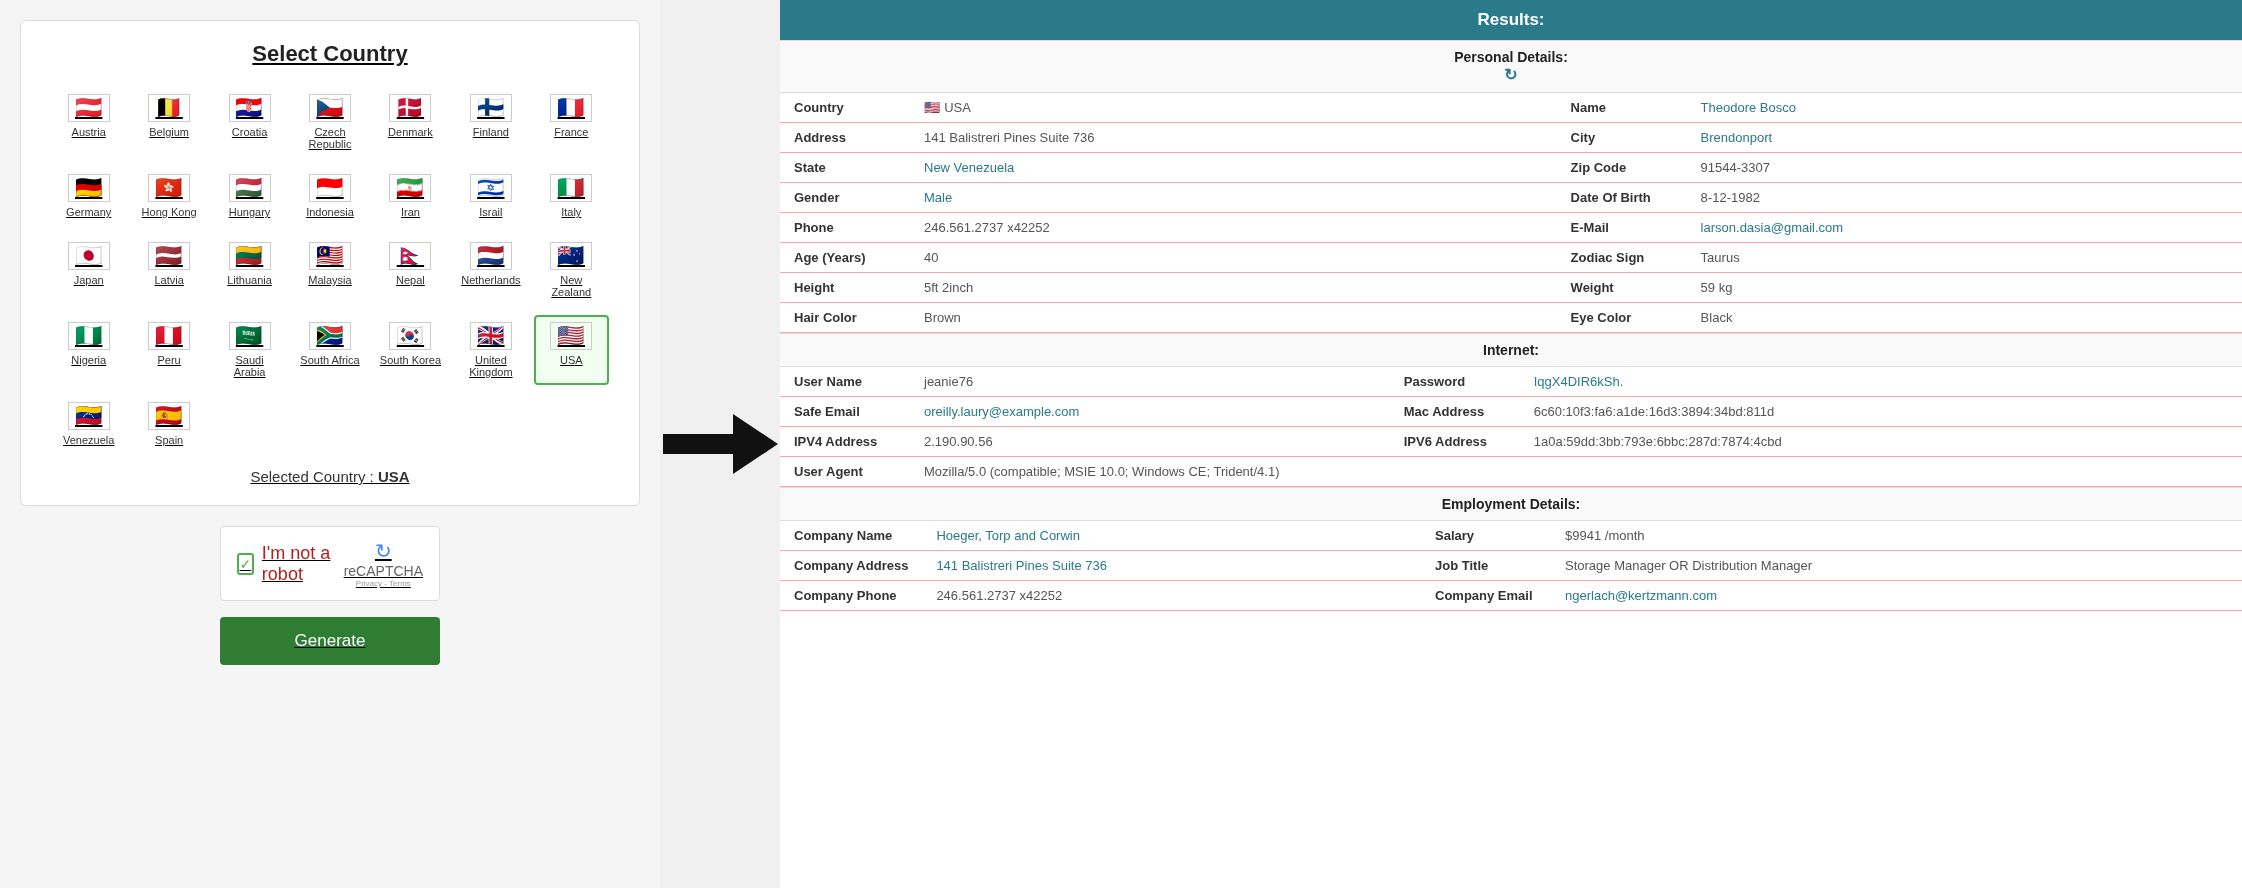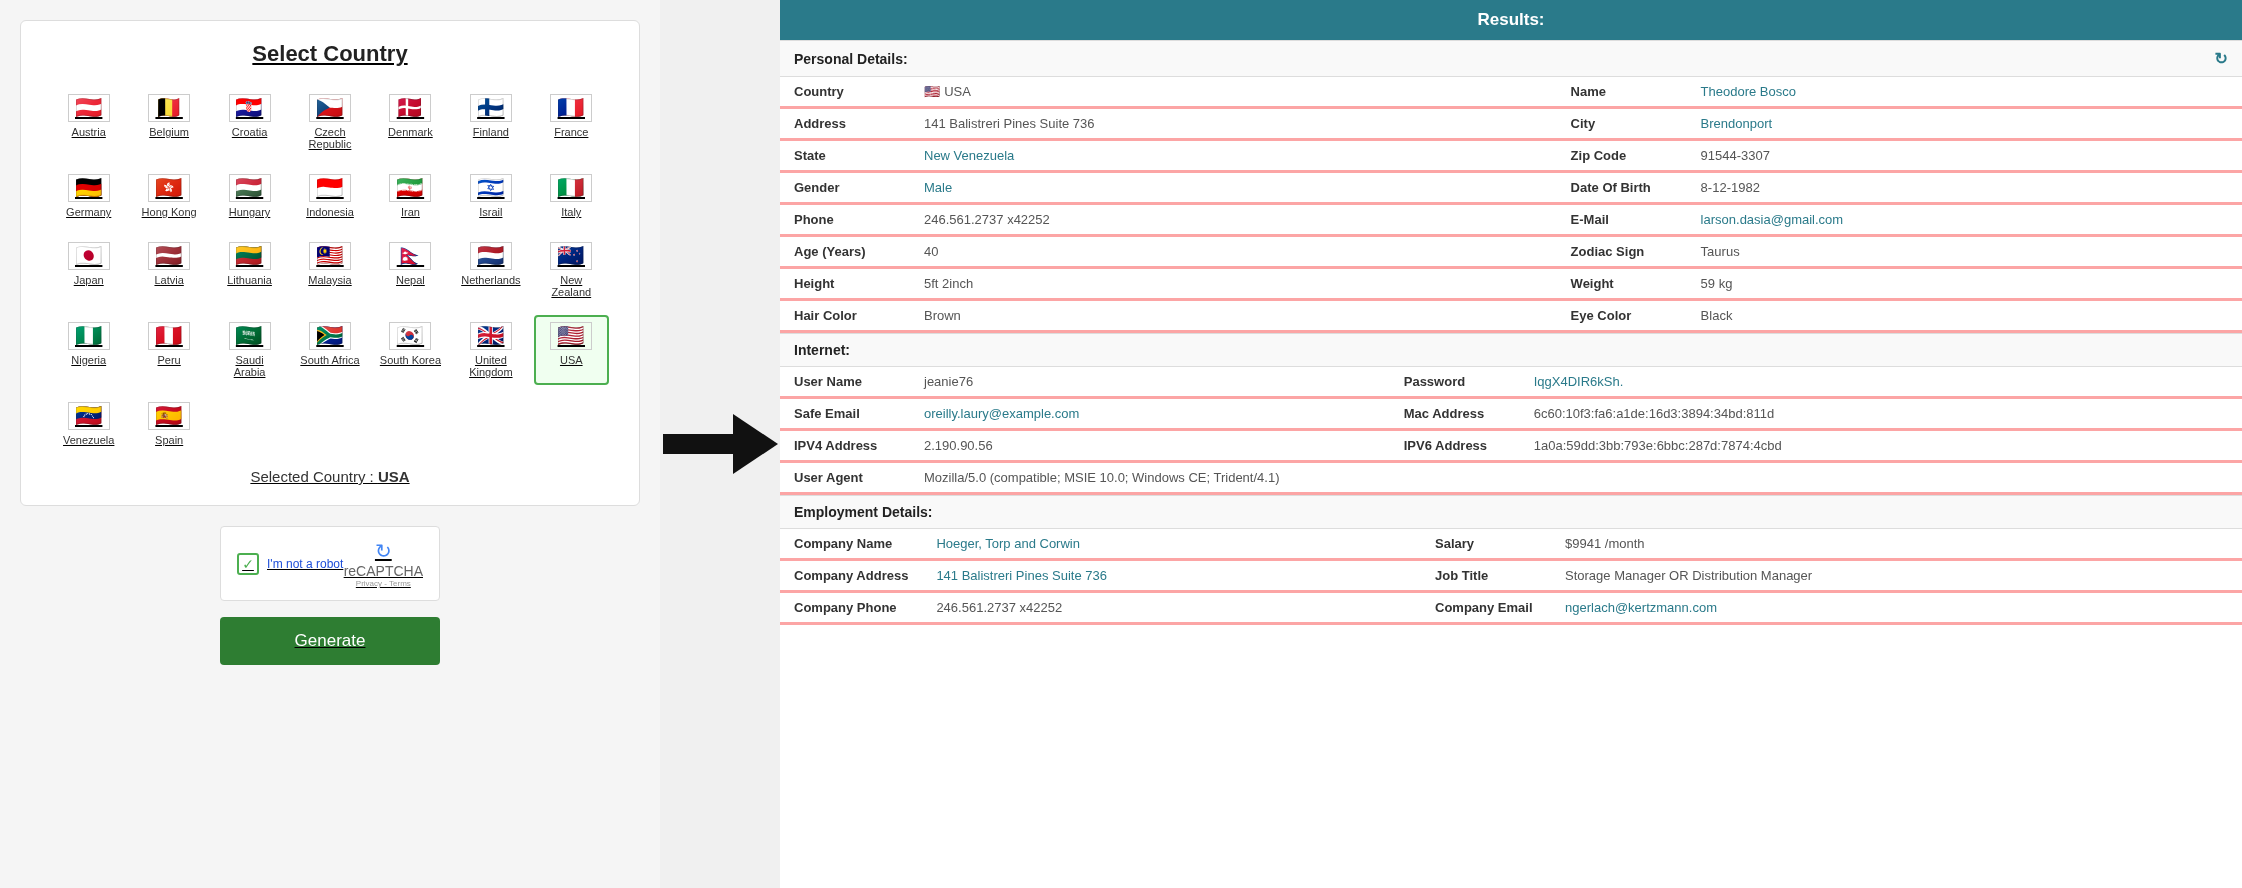--- a/index.html
+++ b/index.html
@@ -116,22 +116,22 @@
       border: 2px solid #4caf50;
       border-radius: 3px;
       display: flex;
       align-items: center;
       justify-content: center;
       color: #4caf50;
       font-size: 14px;
     }
 
     .captcha-label {
-      font-size: 12px;
-      color: #1d4ed8;
+      font-size: 18px;
+      color: #b91c1c;
     }
 
     .captcha-logo {
       display: flex;
       flex-direction: column;
       align-items: center;
       font-size: 9px;
       color: #666;
     }
 
@@ -182,35 +182,36 @@
       background: #f9f9f9;
       border-bottom: 1px solid #ddd;
       border-top: 1px solid #ddd;
       padding: 8px 14px;
       font-size: 14px;
       font-weight: bold;
       color: #222;
       display: flex;
       align-items: center;
       justify-content: space-between;
+      flex-direction: column;
     }
 
     .refresh-icon {
       color: #2a7a8a;
       font-size: 16px;
       cursor: pointer;
     }
 
     .info-table {
       width: 100%;
       border-collapse: collapse;
     }
 
     .info-table tr {
-      border-bottom: 3px solid #fca5a5;
+      border-bottom: 1px solid #fca5a5;
     }
 
     .info-table td {
       padding: 7px 14px;
       vertical-align: middle;
     }
 
     .label-cell {
       font-weight: bold;
       color: #333;

